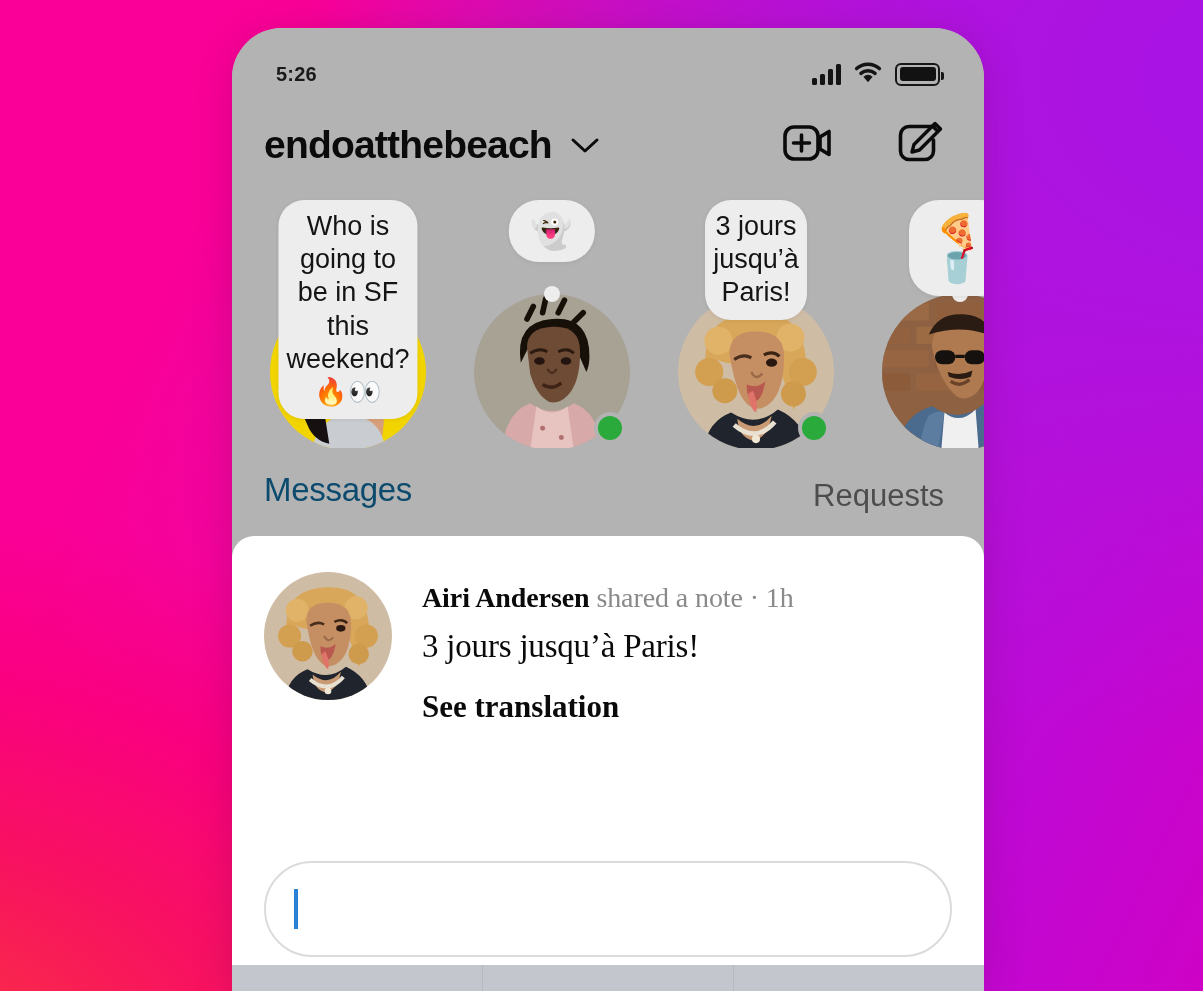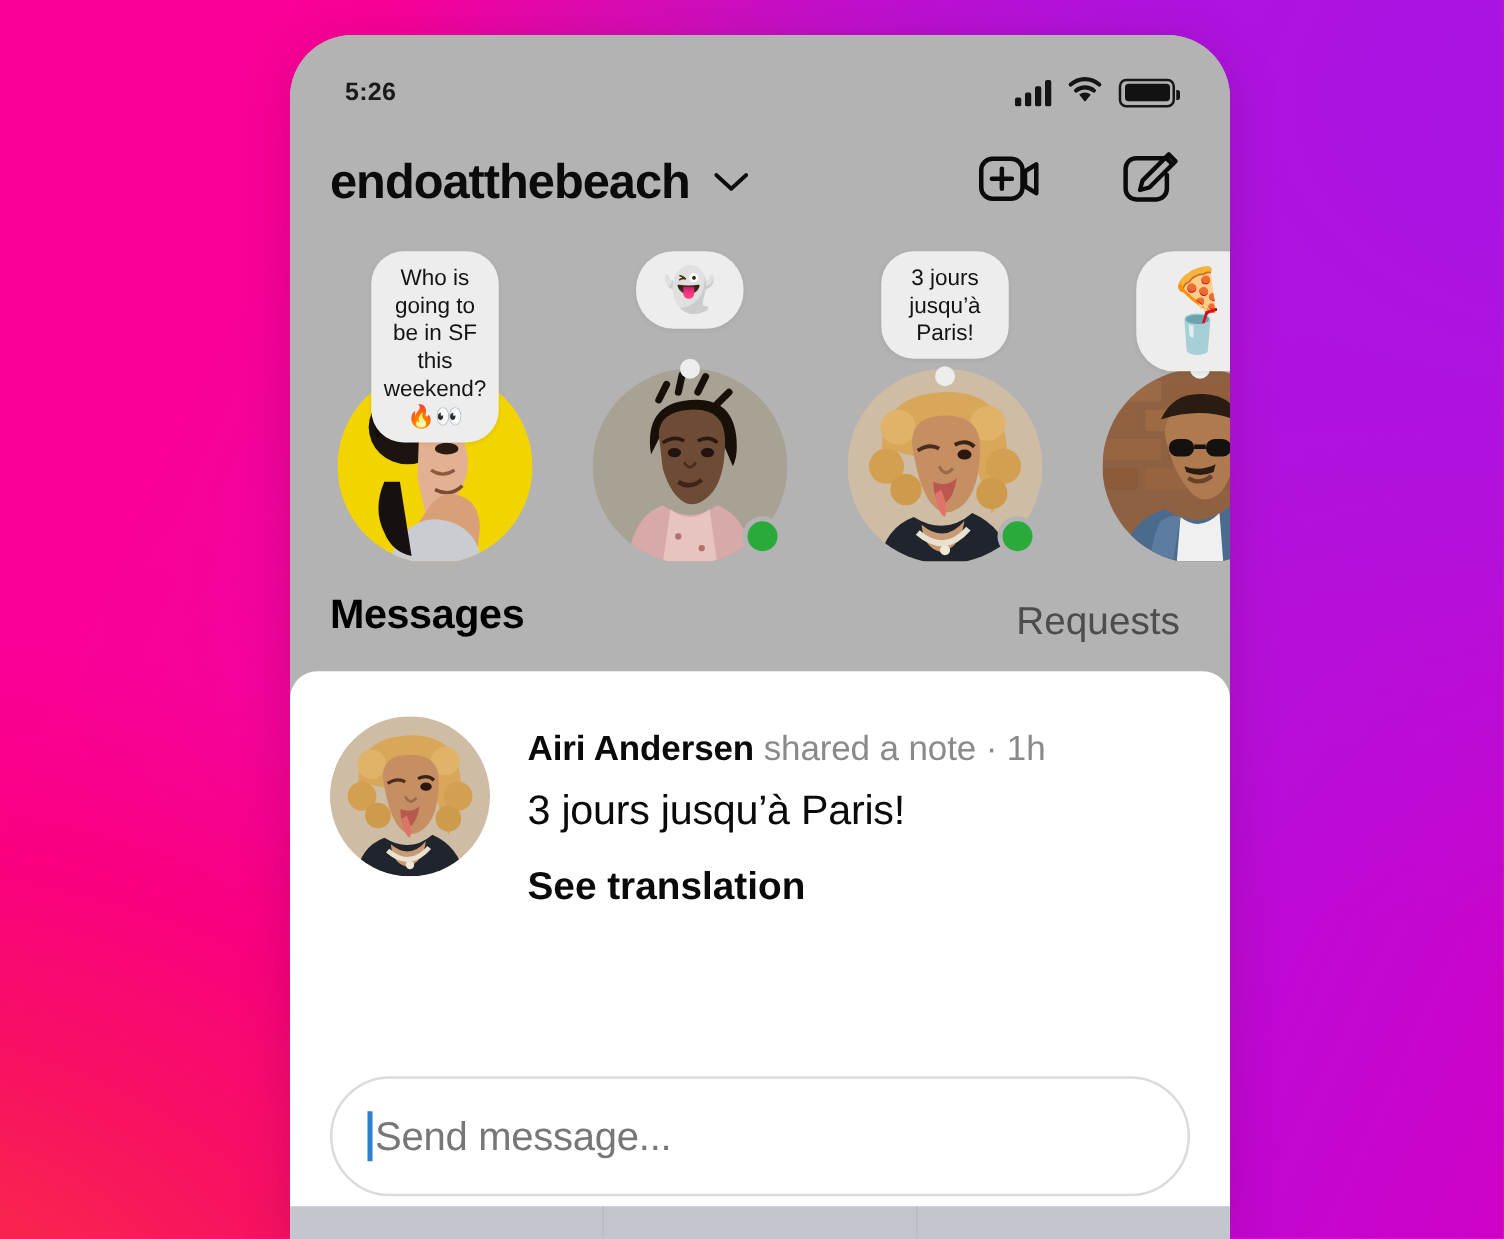--- a/index.html
+++ b/index.html
@@ -190,21 +190,21 @@
   }
   .note-bubble {
     position: absolute;
     top: 0;
     left: 50%;
     transform: translateX(-50%);
     background: #EDEDED;
     color: #141414;
     border-radius: 26px;
     padding: 10px 8px;
-    font-size: 18px;
+    font-size: 27px;
     line-height: 1.23;
     text-align: center;
     max-width: 192px;
     min-width: 96px;
     z-index: 4;
     box-shadow: 0 1px 4px rgba(0,0,0,0.07);
   }
   .note-bubble.wide { max-width: 190px; }
   .note-bubble.emoji-only {
     font-size: 34px;
@@ -254,22 +254,22 @@
   
   #messages-row {
     flex: 0 0 auto;
     display: flex;
     align-items: center;
     justify-content: space-between;
     padding: 18px 40px 22px 32px;
   }
   #messages-label {
     font-size: 33px;
-    font-weight: bold;
-    color: #000000;
+    font-weight: normal;
+    color: #0c4a6e;
     letter-spacing: -0.3px;
   }
   #requests-label {
     font-size: 31px;
     color: #4D4D4D;
     margin-top: 12px;
   }
 
   
   #note-sheet {
@@ -279,20 +279,21 @@
     padding: 36px 32px 0 32px;
     display: flex;
     flex-direction: column;
     position: relative;
     overflow: hidden;
   }
   #note-row {
     display: flex;
     gap: 30px;
     align-items: flex-start;
+    font-family: Liberation Serif, serif;
   }
   #note-row-avatar {
     width: 128px; height: 128px;
     border-radius: 50%;
     overflow: hidden;
     flex: 0 0 auto;
   }
   #note-row-avatar svg { display: block; width: 100%; height: 100%; }
   #note-row-text { padding-top: 10px; flex: 1 1 auto; }
   #note-meta {
@@ -573,21 +574,20 @@
         <div id="note-row-text">
           <div id="note-meta"><b>Airi Andersen</b><span> shared a note · 1h</span></div>
           <div id="note-body">3 jours jusqu’à Paris!</div>
           <div id="see-translation">See translation</div>
         </div>
       </div>
 
       <div id="composer-wrap">
         <div id="composer">
           <span id="caret"></span>
-          <span id="composer-placeholder">Send message...</span>
         </div>
       </div>
 
       <div id="bottom-bar">
         <span></span>
         <span></span>
         <span></span>
       </div>
     </div>
 

